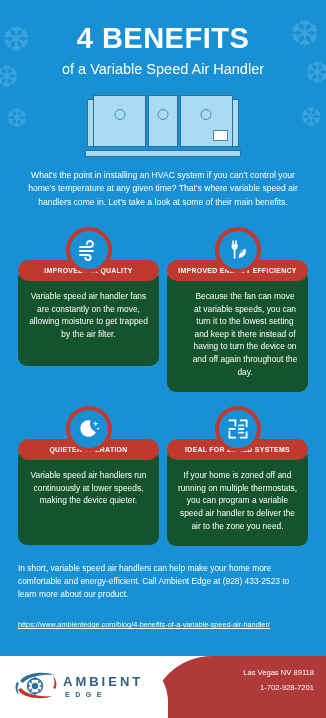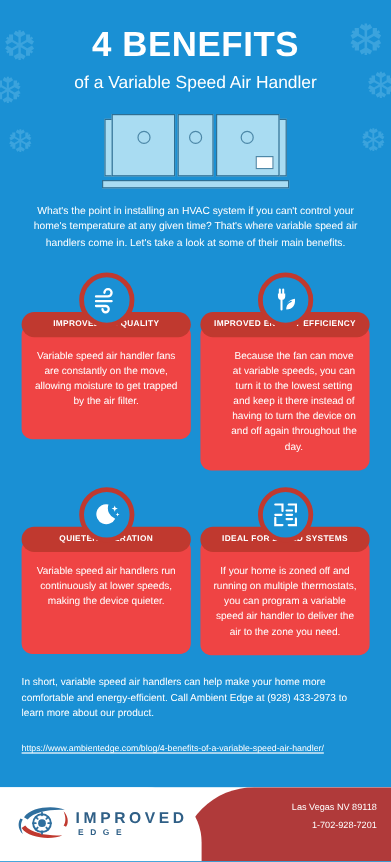--- a/index.html
+++ b/index.html
@@ -104,21 +104,21 @@
     background: #c0392f; border-radius: 11px;
     height: 21px; display: flex; align-items: center; justify-content: center;
     padding: 0 6px;
   }
   .banner-text {
     color: #ffffff; font-size: 6.9px; font-weight: bold; letter-spacing: 0.3px;
     text-align: center; white-space: nowrap;
   }
   .card-body {
     position: relative; margin-top: -11px; padding: 20px 10px 14px 10px;
-    background: #ef4444; border-radius: 9px;
+    background: #14532d; border-radius: 9px;
     color: #ffffff; font-size: 8.4px; line-height: 1.5; text-align: center;
     min-height: 96px;
   }
   .card-body.tall { min-height: 96px; padding-left: 25px; }
 
   
   .closing {
     position: relative; z-index: 2;
     margin: 16px 18px 0 18px;
     font-size: 8.4px; line-height: 1.55; color: #ffffff; text-align: left;
@@ -260,21 +260,21 @@
         </svg>
       </div>
       <div class="banner">
         <span class="banner-text">IDEAL FOR ZONED SYSTEMS</span>
       </div>
       <div class="card-body">If your home is zoned off and running on multiple thermostats, you can program a variable speed air handler to deliver the air to the zone you need.</div>
     </div>
 
   </div>
 
-  <div class="closing">In short, variable speed air handlers can help make your home more comfortable and energy-efficient. Call Ambient Edge at (928) 433-2973 to learn more about our product.</div>
+  <div class="closing">In short, variable speed air handlers can help make your home more comfortable and energy-efficient. Call Ambient Edge at (928) 433-2523 to learn more about our product.</div>
 
   <div class="link-row">
     <a class="link" href="#">https://www.ambientedge.com/blog/4-benefits-of-a-variable-speed-air-handler/</a>
   </div>
 
   <div class="footer">
     <div class="footer-red"></div>
     <div class="footer-white-curve"></div>
 
     <div class="logo">
@@ -286,21 +286,21 @@
           <path d="M41 19 C44 15, 42 9, 39 6 C41 11, 41 15, 39 18 Z" fill="#c0392f"></path>
           <circle cx="21" cy="16" r="7.4" fill="none" stroke="#2f6f9e" stroke-width="1.6"></circle>
           <circle cx="21" cy="16" r="3.2" fill="#2f6f9e"></circle>
           <g stroke="#2f6f9e" stroke-width="1.5" stroke-linecap="round">
             <path d="M21 7.2v2.2M21 22.6v2.2M13.6 16h2.2M26.2 16h2.2"></path>
             <path d="M15.8 10.8l1.6 1.6M24.6 19.6l1.6 1.6M15.8 21.2l1.6-1.6M24.6 12.4l1.6-1.6"></path>
           </g>
         </svg>
       </div>
       <div class="logo-text">
-        <span class="logo-name">IMPROVED</span>
+        <span class="logo-name">AMBIENT</span>
         <span class="logo-sub">EDGE</span>
       </div>
     </div>
 
     <div class="addr">
       <div>Las Vegas NV 89118</div>
       <div class="phone">1-702-928-7201</div>
     </div>
   </div>
 

